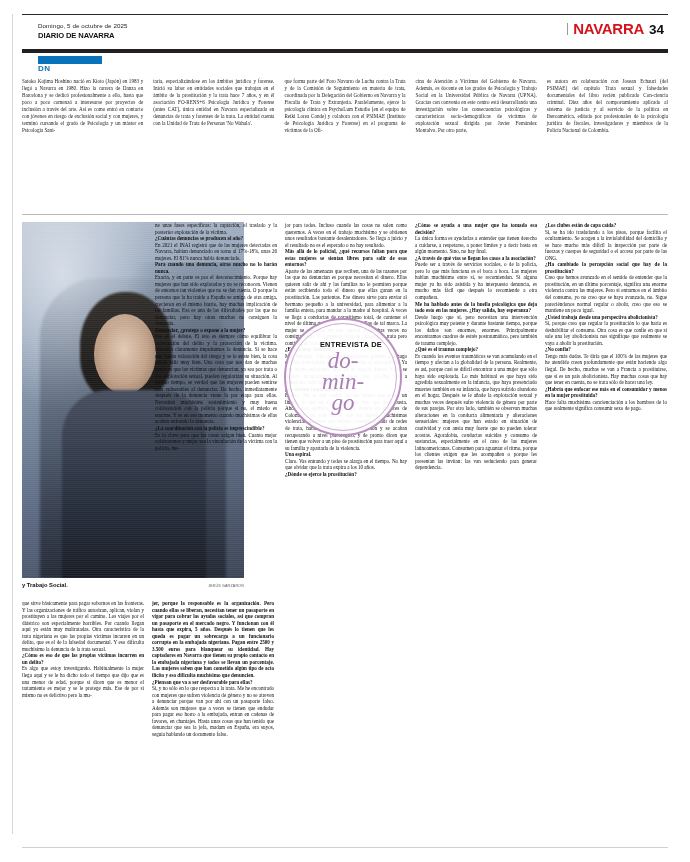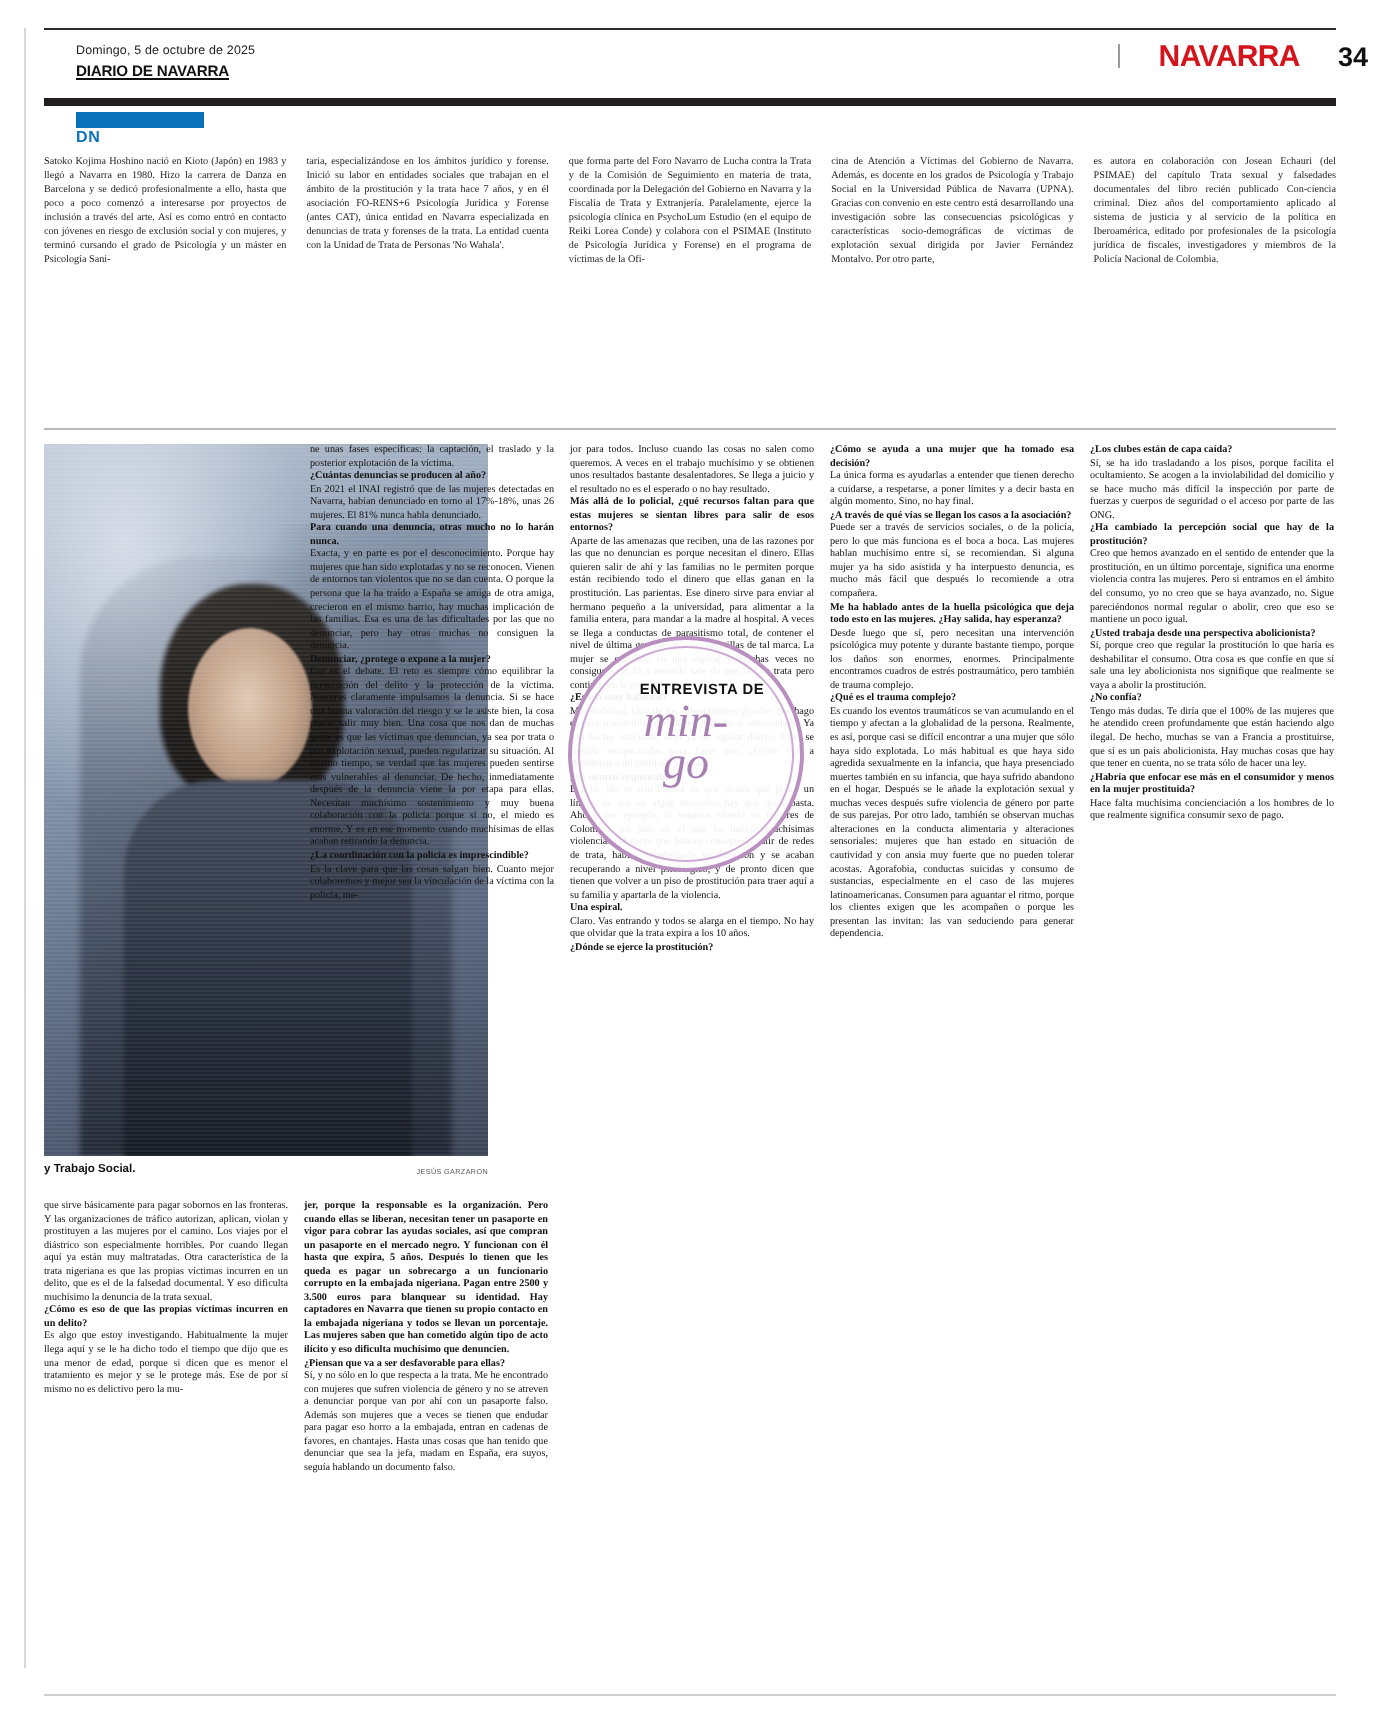--- a/index.html
+++ b/index.html
@@ -7,22 +7,22 @@
     width:690px;height:862px;background:#ffffff;
     font-family:"Liberation Serif", serif;
     color:#1a1a1a;overflow:hidden;position:relative;
   }
   .page{position:absolute;inset:0;}
 
   
   .masthead{position:absolute;left:0;top:0;width:690px;height:46px;}
   .mh-left{position:absolute;left:38px;top:22px;}
   .mh-date{font-family:"Liberation Sans",sans-serif;font-size:6.2px;letter-spacing:.1px;color:#222;line-height:8px;}
-  .mh-name{font-family:"Liberation Sans",sans-serif;font-size:7.6px;font-weight:bold;letter-spacing:-.1px;color:#111;line-height:9px;margin-top:1px;text-decoration:underline;}
-  .mh-right{position:absolute;right:6px;top:20px;display:flex;align-items:baseline;gap:19px;text-align:right;}
+  .mh-name{font-family:"Liberation Sans",sans-serif;font-size:7.6px;font-weight:bold;letter-spacing:-.1px;color:#111;line-height:9px;margin-top:1px;}
+  .mh-right{position:absolute;right:26px;top:20px;display:flex;align-items:baseline;gap:5px;text-align:right;}
   .mh-sep{display:inline-block;width:1px;height:12px;background:#9a9a9a;position:relative;top:1px;}
   .mh-section{font-family:"Liberation Sans",sans-serif;font-weight:bold;font-size:15px;letter-spacing:-.3px;color:#d5131b;}
   .mh-page{font-family:"Liberation Sans",sans-serif;font-weight:bold;font-size:13.5px;color:#111;}
   .rule-top{position:absolute;left:22px;right:22px;top:14px;height:1px;background:#2b2b2b;}
   .rule-thick{position:absolute;left:22px;right:22px;top:49px;height:4px;background:#231f20;}
 
   .dn-badge{position:absolute;left:38px;top:56px;width:64px;height:8px;background:#0a72b8;}
   .dn-text{position:absolute;left:38px;top:64px;font-family:"Liberation Sans",sans-serif;
            font-weight:bold;font-size:8px;letter-spacing:.4px;color:#0a72b8;}
 
@@ -207,19 +207,20 @@
       <p class="q">jer, porque la responsable es la organización. Pero cuando ellas se liberan, necesitan tener un pasaporte en vigor para cobrar las ayudas sociales, así que compran un pasaporte en el mercado negro. Y funcionan con él hasta que expira, 5 años. Después lo tienen que les queda es pagar un sobrecargo a un funcionario corrupto en la embajada nigeriana. Pagan entre 2500 y 3.500 euros para blanquear su identidad. Hay captadores en Navarra que tienen su propio contacto en la embajada nigeriana y todos se llevan un porcentaje. Las mujeres saben que han cometido algún tipo de acto ilícito y eso dificulta muchísimo que denuncien.</p>
       <p class="q">¿Piensan que va a ser desfavorable para ellas?</p>
       <p class="a">Sí, y no sólo en lo que respecta a la trata. Me he encontrado con mujeres que sufren violencia de género y no se atreven a denunciar porque van por ahí con un pasaporte falso. Además son mujeres que a veces se tienen que endudar para pagar eso horro a la embajada, entran en cadenas de favores, en chantajes. Hasta unas cosas que han tenido que denunciar que sea la jefa, madam en España, era suyos, seguía hablando un documento falso.</p>
     </div>
 
   <div class="badge">
     <div class="ring"></div>
     <div class="ring2"></div>
     <div class="kicker">ENTREVISTA DE</div>
     <div class="word">
+      <div>do-</div>
       <div>min-</div>
       <div>go</div>
     </div>
   </div>
 
   <div class="bottom-rule"></div>
 </div>
 
 </body></html>

